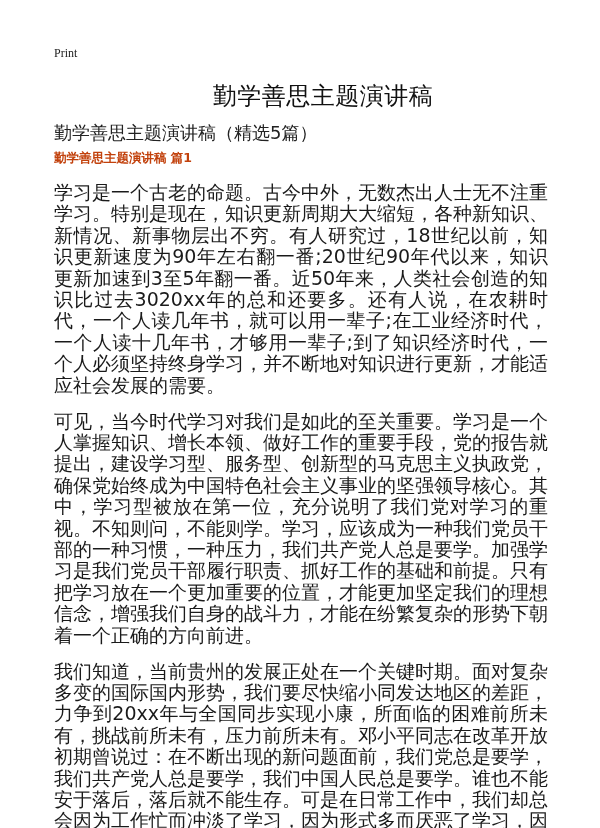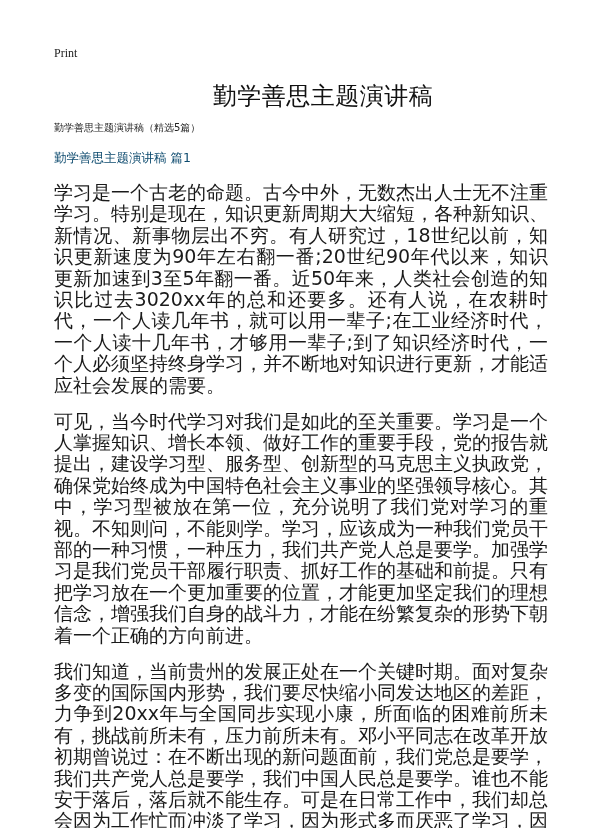--- a/index.html
+++ b/index.html
@@ -12,25 +12,25 @@
   .print-label {
     position: absolute; left: 54px; top: 46px;
     font-family: "Liberation Serif", serif; font-size: 12px; color: #222;
   }
   .doc-title {
     position: absolute; left: 0; width: 600px; top: 80px;
     text-align: center; font-size: 24px; color: #111; letter-spacing: 0.5px; padding-left: 23px;
   }
   .subtitle {
     position: absolute; left: 54px; top: 121px;
-    font-size: 10px; color: #222;
+    font-size: 18px; color: #222;
   }
   .section-heading {
     position: absolute; left: 54px; top: 150px;
-    font-size: 12.5px; font-weight: normal; color: #0c4a6e;
+    font-size: 12.5px; font-weight: bold; color: #c2410c;
   }
   .body-text {
     position: absolute; left: 54px; width: 494px; top: 182px;
   }
   .para {
     margin: 0 0 14.5px 0;
     font-size: 19px; line-height: 21.4px; color: #1a1a1a;
     text-align: justify; text-justify: inter-character;
     word-break: break-all;
   }

